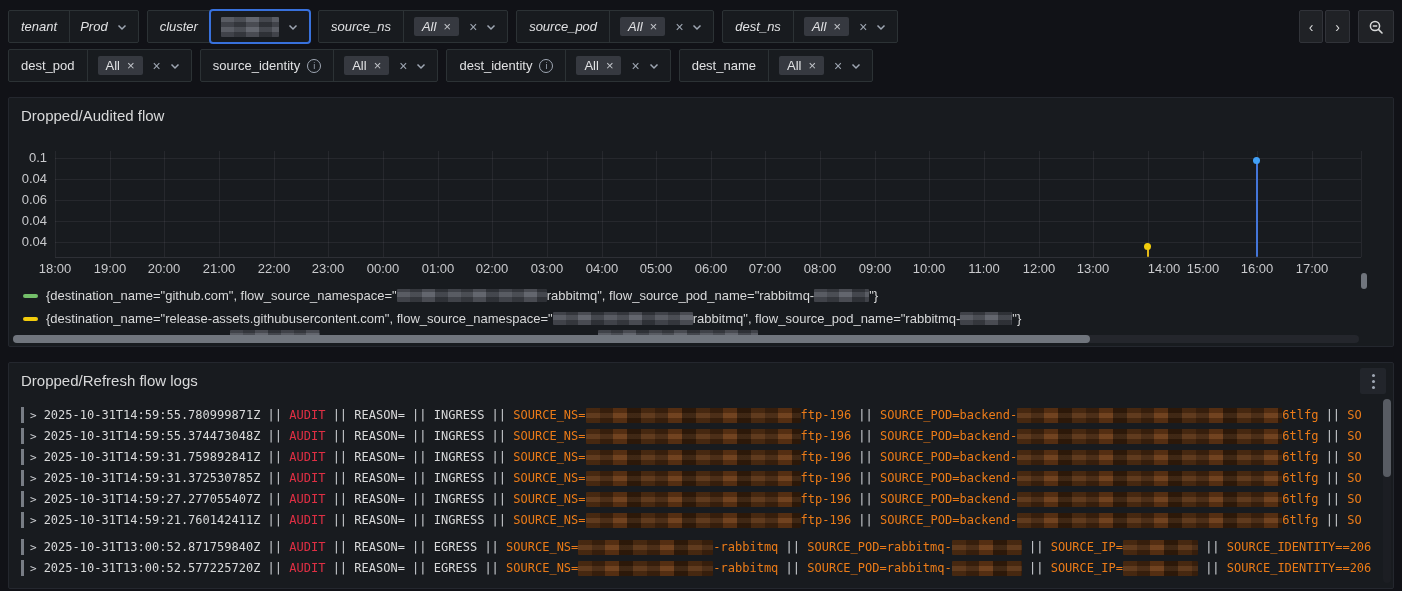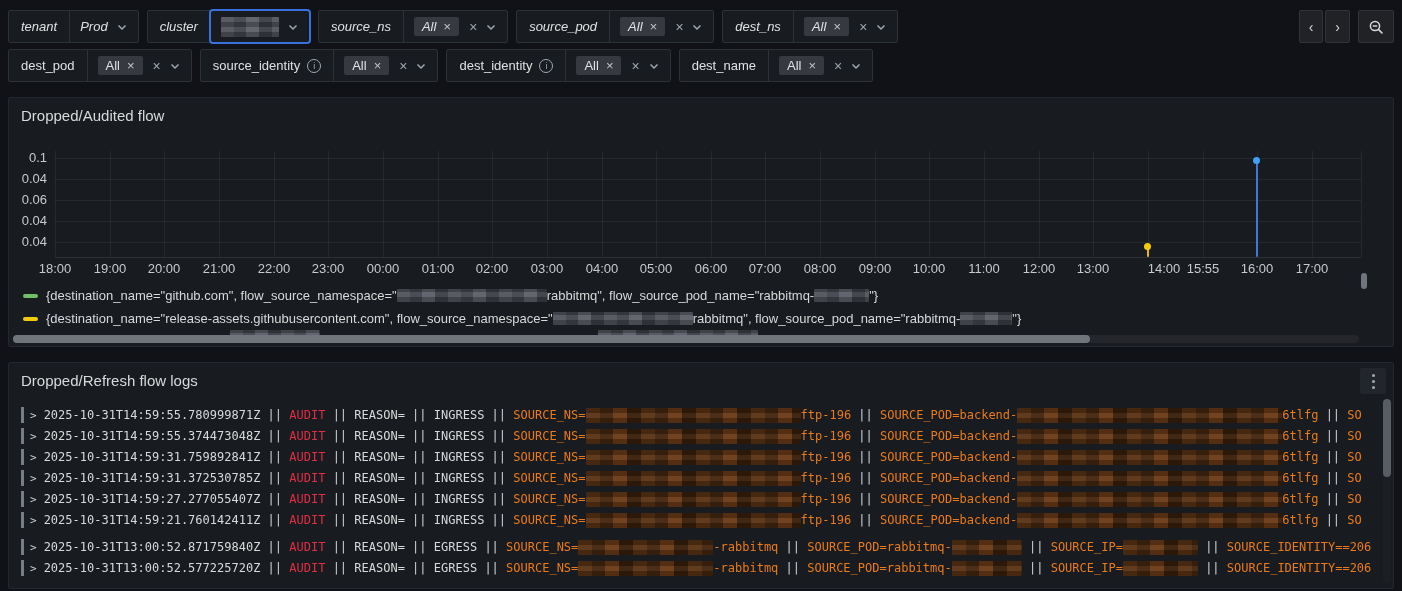--- a/index.html
+++ b/index.html
@@ -291,21 +291,21 @@
       <div class="xtick" style="left: 920px;">10:00</div>
       <div class="vgrid" style="left: 975px; top: 53px; height: 106px;"></div>
       <div class="xtick" style="left: 975px;">11:00</div>
       <div class="vgrid" style="left: 1030px; top: 53px; height: 106px;"></div>
       <div class="xtick" style="left: 1030px;">12:00</div>
       <div class="vgrid" style="left: 1084px; top: 53px; height: 106px;"></div>
       <div class="xtick" style="left: 1084px;">13:00</div>
       <div class="vgrid" style="left: 1139px; top: 53px; height: 106px;"></div>
       <div class="xtick" style="left: 1139px; margin-left: 16px;">14:00</div>
       <div class="vgrid" style="left: 1194px; top: 53px; height: 106px;"></div>
-      <div class="xtick" style="left: 1194px;">15:55</div>
+      <div class="xtick" style="left: 1194px;">15:00</div>
       <div class="vgrid" style="left: 1248px; top: 53px; height: 106px;"></div>
       <div class="xtick" style="left: 1248px; text-align: right;">16:00</div>
       <div class="vgrid" style="left: 1303px; top: 53px; height: 106px;"></div>
       <div class="xtick" style="left: 1303px;">17:00</div>
       <div class="vgrid" style="left: 1352px; top: 53px; height: 106px;"></div>
       <div class="spike" style="left: 1138px; top: 148px; height: 11px; background: rgb(227, 184, 24);"></div>
       <div class="sdot" style="left: 1135px; top: 145px; background: rgb(242, 204, 12);"></div>
       <div class="spike" style="left: 1247px; top: 62px; height: 97px; background: rgb(68, 118, 217);"></div>
       <div class="sdot" style="left: 1244px; top: 59px; background: rgb(65, 160, 247);"></div>
     </div>

